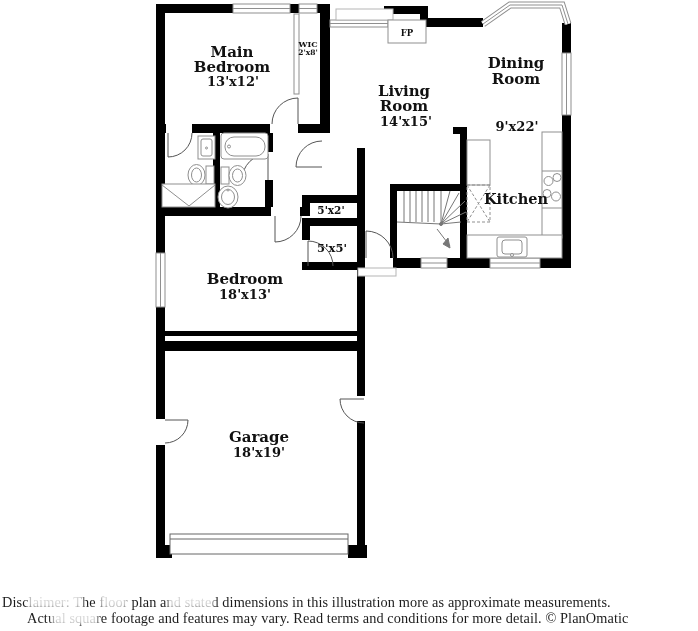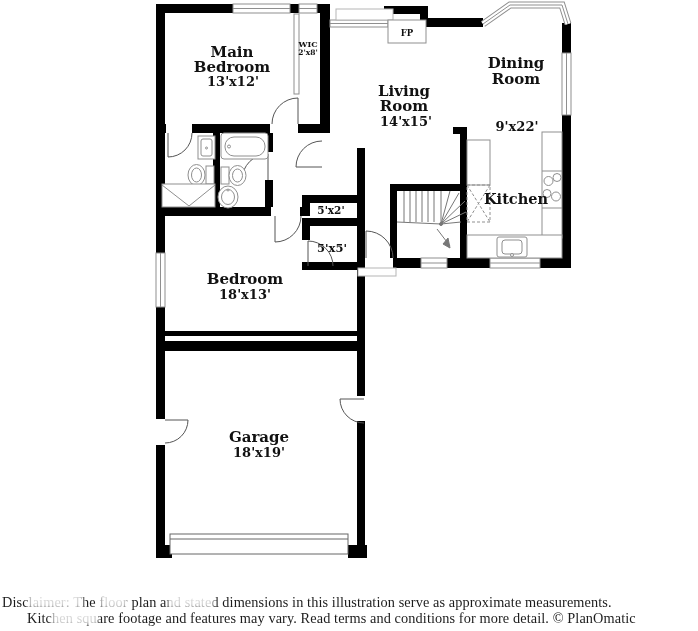--- a/index.html
+++ b/index.html
@@ -280,21 +280,21 @@
     <text class="plan-label" x="332" y="252" font-size="11.5">5'x5'</text>
 
     <text class="plan-label" x="245" y="284" font-size="15">Bedroom</text>
     <text class="plan-label" x="245" y="299" font-size="13">18'x13'</text>
 
     <text class="plan-label" x="259" y="442" font-size="15">Garage</text>
     <text class="plan-label" x="259" y="457" font-size="13">18'x19'</text>
   </g>
 </svg>
 
-  <div class="footer-line footer-line1">Disclaimer: The floor plan and stated dimensions in this illustration serve as approximate measurements.</div>
-  <div class="footer-line footer-line2">Kitchen square footage and features may vary. Read terms and conditions for more detail. © PlanOmatic</div>
+  <div class="footer-line footer-line1">Disclaimer: The floor plan and stated dimensions in this illustration more as approximate measurements.</div>
+  <div class="footer-line footer-line2">Actual square footage and features may vary. Read terms and conditions for more detail. © PlanOmatic</div>
 
   <div class="smudge" style="left:28px;top:592px;width:55px;height:16px;"></div>
   <div class="smudge" style="left:100px;top:592px;width:28px;height:16px;"></div>
   <div class="smudge" style="left:168px;top:593px;width:46px;height:15px;"></div>
   <div class="smudge" style="left:52px;top:609px;width:46px;height:16px;"></div>
 
 </div>
 
 </body></html>

